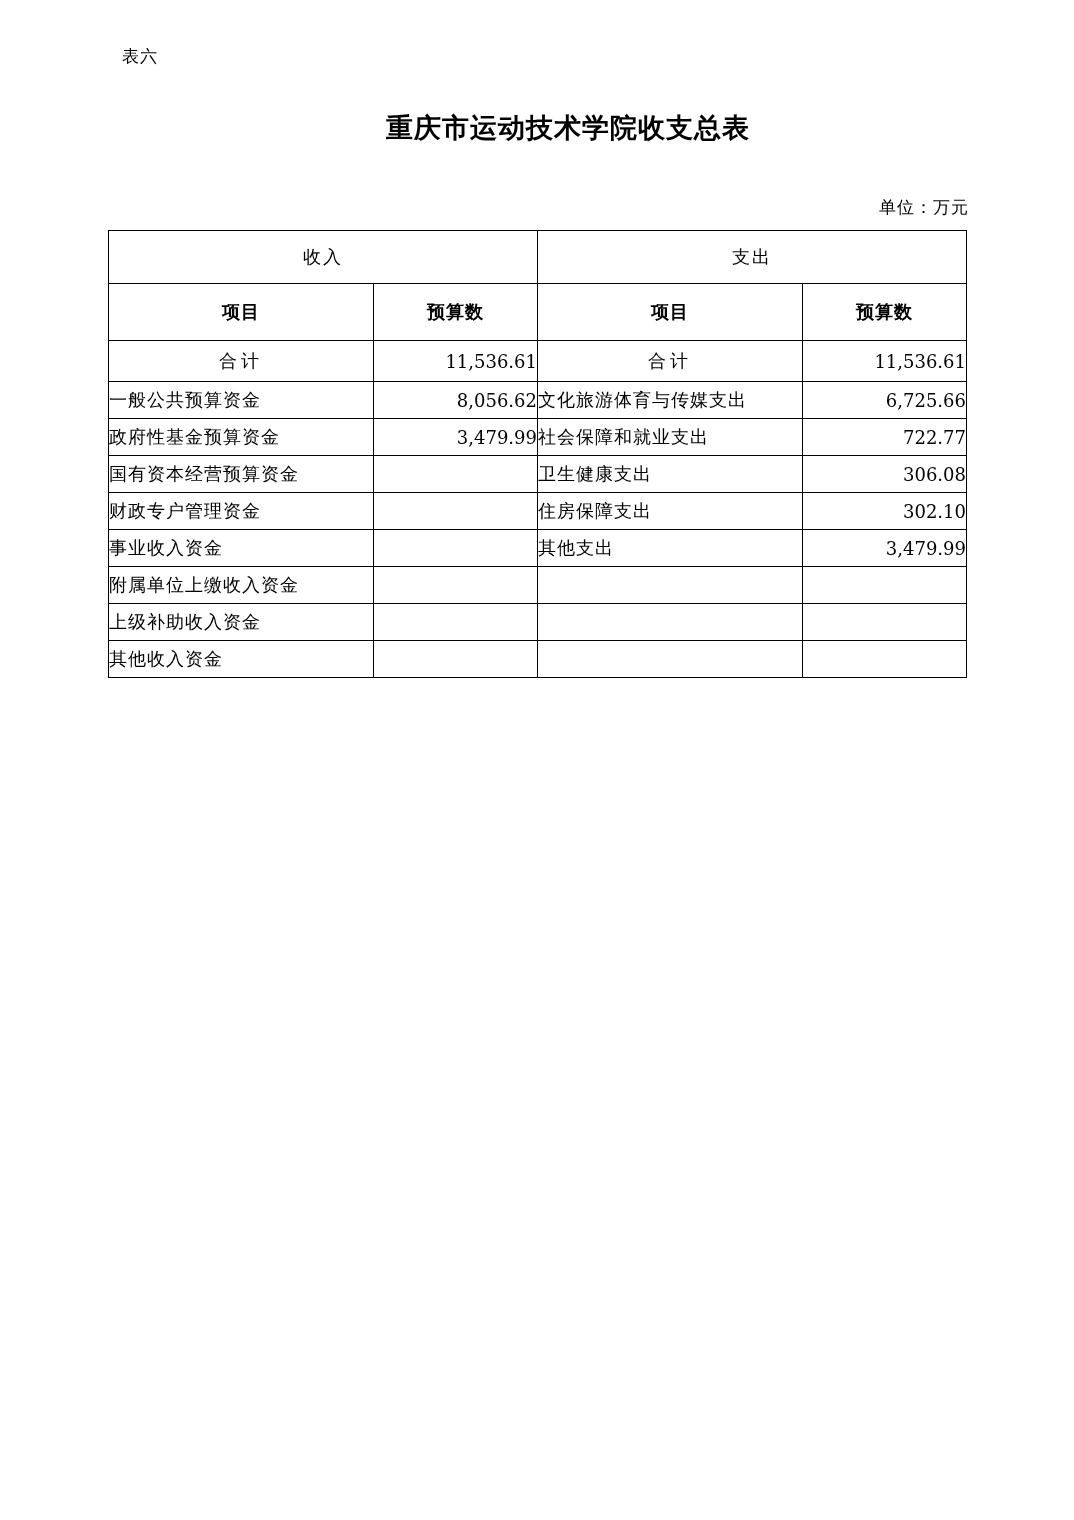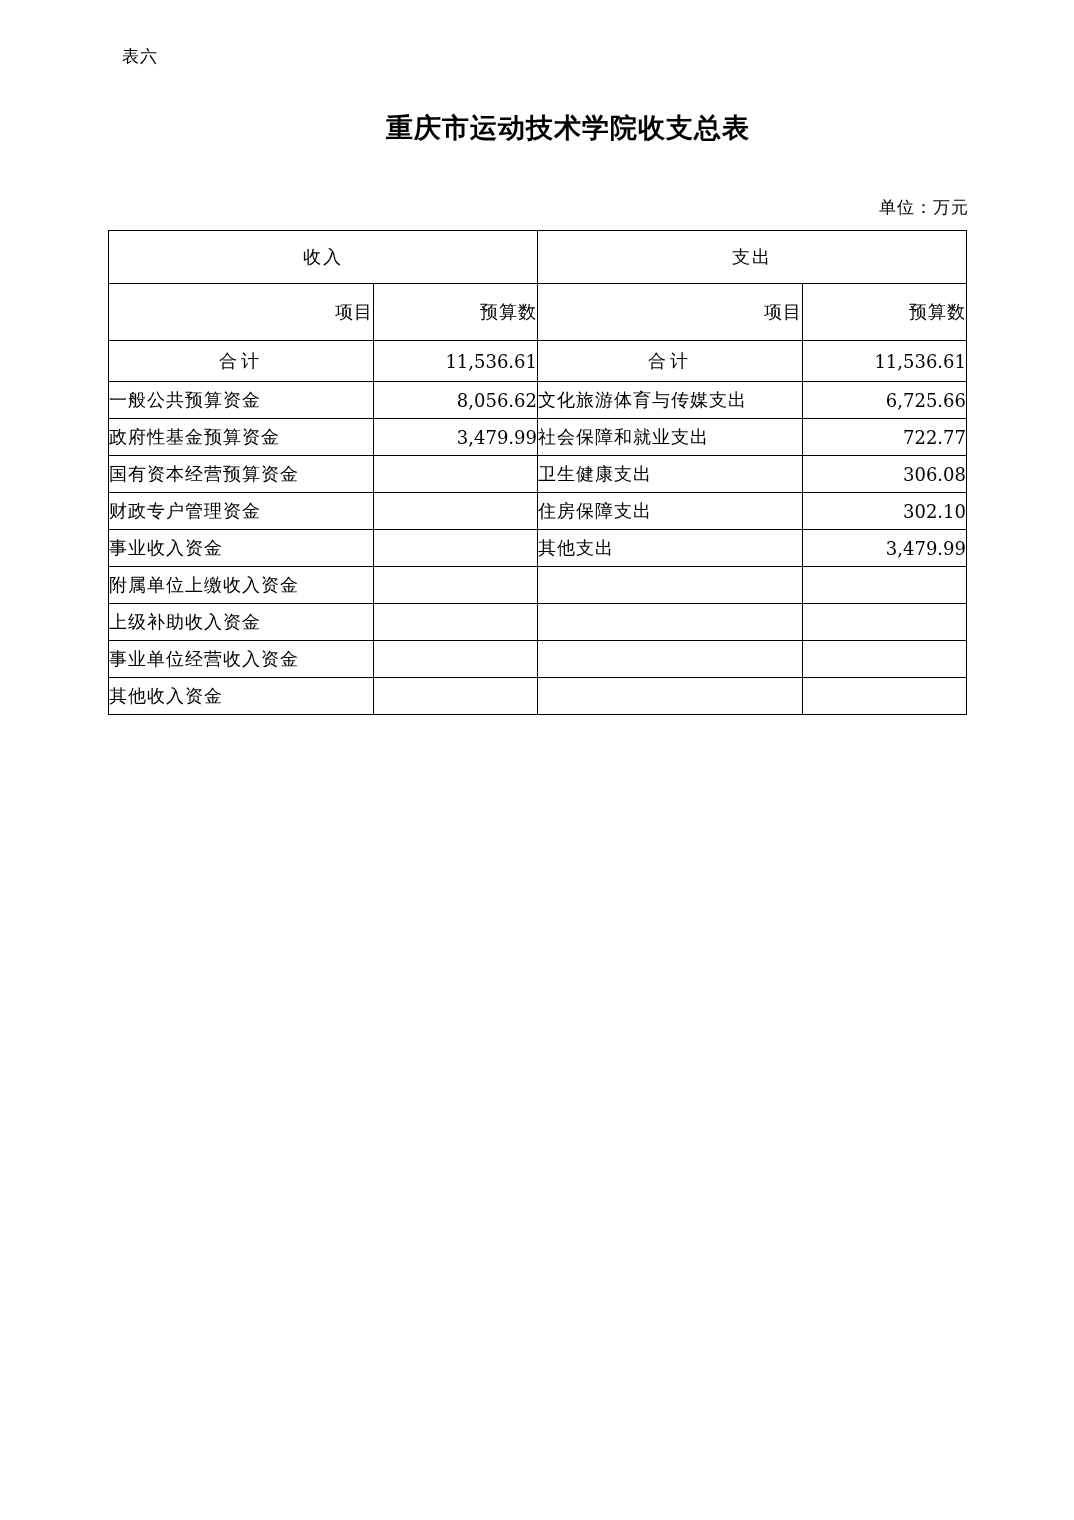--- a/index.html
+++ b/index.html
@@ -66,24 +66,25 @@
     font-size: 18px;
     font-family: "DejaVu Serif", "Liberation Serif", serif;
   }
   .group-head {
     text-align: center;
     font-size: 22px;
     height: 52px !important;
     letter-spacing: 2px;
   }
   .col-head {
-    text-align: right;
+    text-align: center;
     font-size: 21px;
     height: 56px !important;
     letter-spacing: 1px;
+    font-weight: bold;
   }
   .total-row td {
     height: 40px !important;
   }
   .c-item {
     text-align: left;
     padding-left: 8px;
     letter-spacing: 1px;
   }
   .c-item-center {
@@ -171,26 +172,20 @@
         <td class="c-item"></td>
         <td class="c-num"></td>
       </tr>
       <tr>
         <td class="c-item">上级补助收入资金</td>
         <td class="c-num"></td>
         <td class="c-item"></td>
         <td class="c-num"></td>
       </tr>
       <tr>
-        <td class="c-item">事业单位经营收入资金</td>
-        <td class="c-num"></td>
-        <td class="c-item"></td>
-        <td class="c-num"></td>
-      </tr>
-      <tr>
         <td class="c-item">其他收入资金</td>
         <td class="c-num"></td>
         <td class="c-item"></td>
         <td class="c-num"></td>
       </tr>
     </tbody>
   </table>
 
 </div>
 

